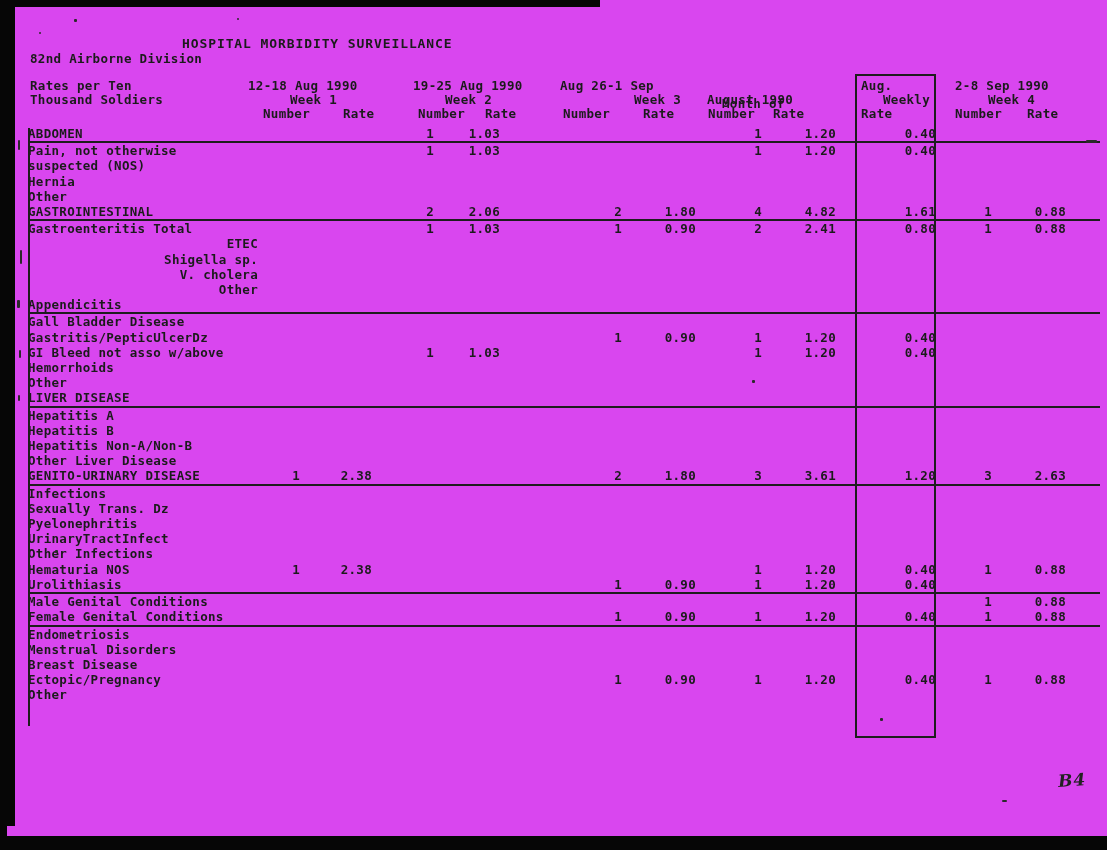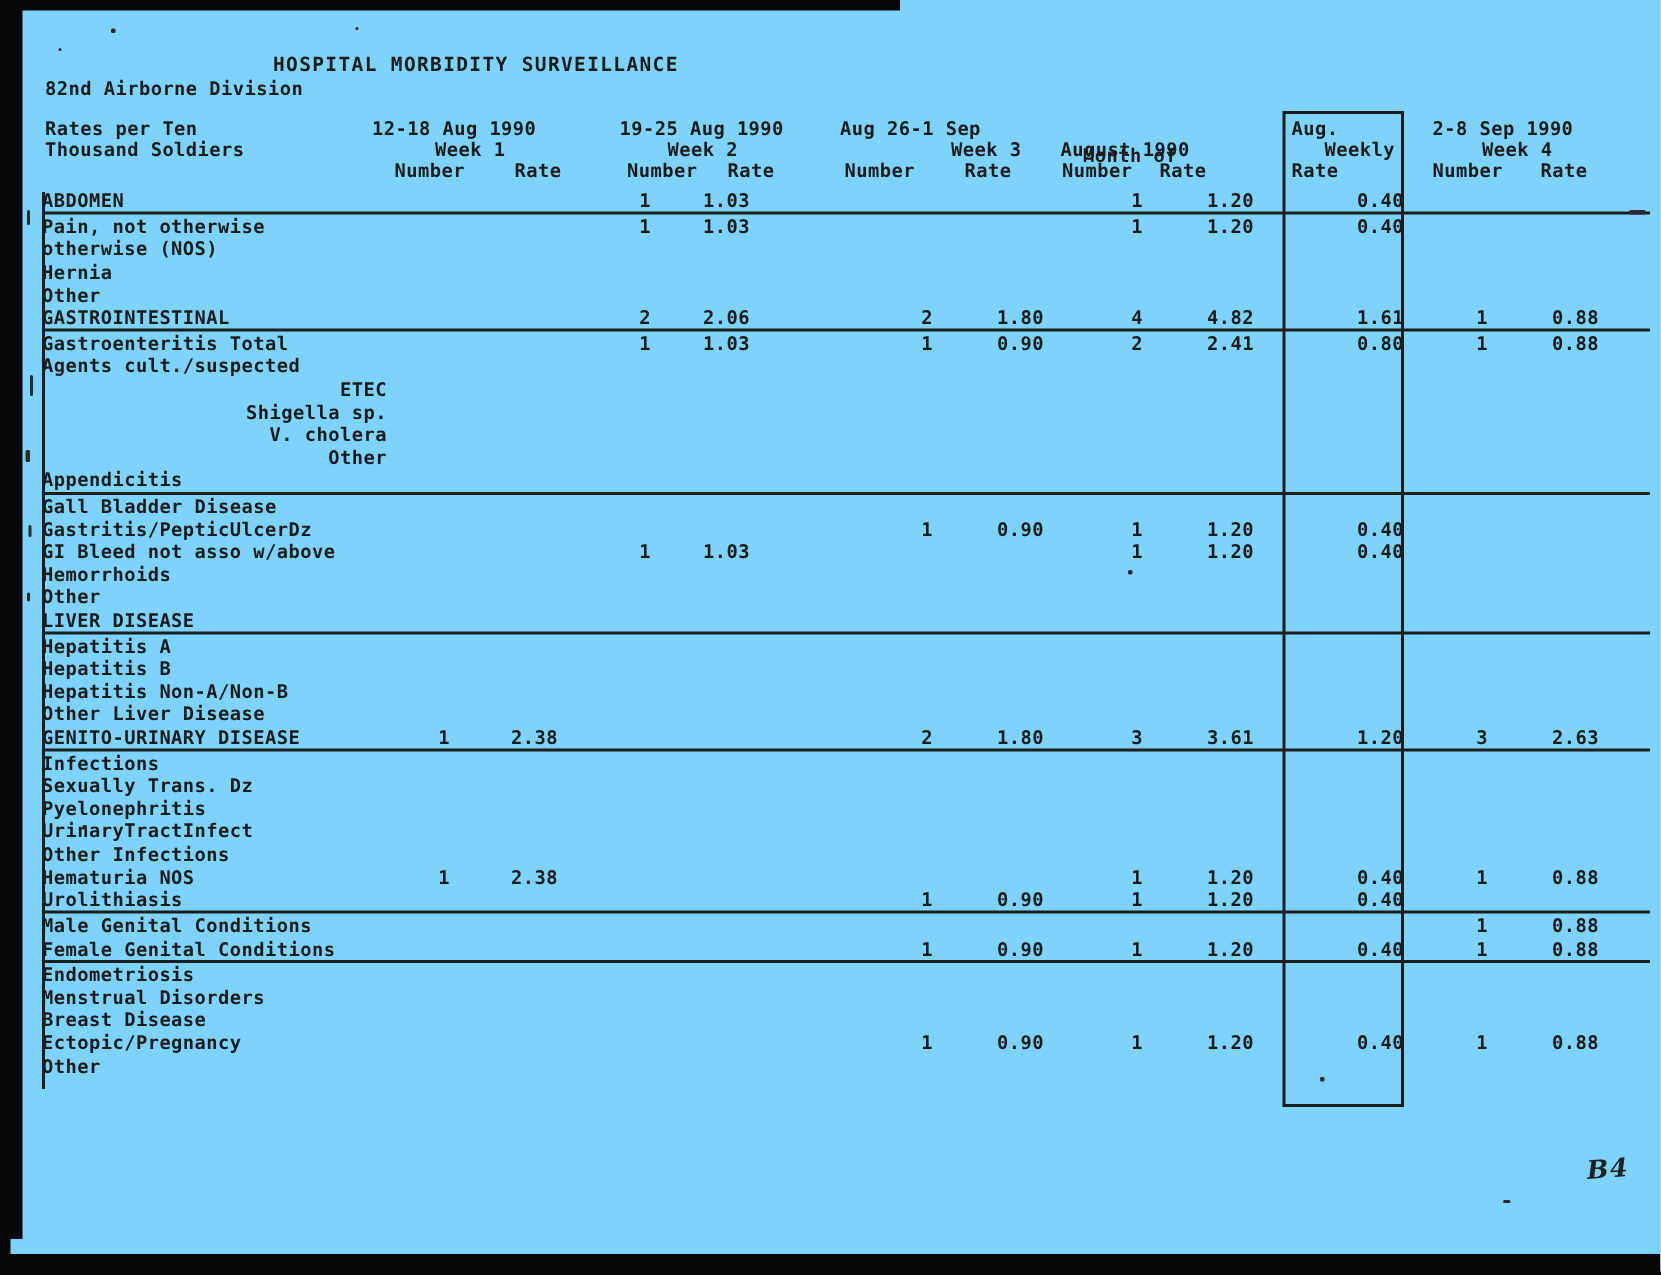--- a/index.html
+++ b/index.html
@@ -1,17 +1,17 @@
 <!DOCTYPE html>
 <html><head>
 <meta charset="utf-8">
 <style>
   html,body{margin:0;padding:0;background:#d8d8d8;}
   .page{
-    position:relative; width:1107px; height:850px; background:#7dd3fc;
+    position:relative; width:1107px; height:850px; background:#d946ef;
     font-family:"DejaVu Sans Mono", monospace; font-weight:700;
     color:#1b1b1b; font-size:12.5px; letter-spacing:0.3px; overflow:hidden;
   }
   
   .bar-left{position:absolute;left:0;top:0;width:15px;height:826px;background:#060606;}
   .bar-left2{position:absolute;left:0;top:820px;width:7px;height:18px;background:#060606;}
   .bar-bottom{position:absolute;left:0;top:836px;width:1107px;height:14px;background:#060606;}
   .bar-top{position:absolute;left:0;top:0;width:600px;height:7px;background:#060606;}
 
   .title{position:absolute;left:182px;top:36px;letter-spacing:0.9px;font-size:13px;}
@@ -142,21 +142,21 @@
           <td class="c-r3"></td>
           <td class="c-nm">1</td>
           <td class="c-rm">1.20</td>
           <td></td>
           <td class="c-wk">0.40</td>
           <td class="c-n4"></td>
           <td class="c-r4"></td>
           <td class="c-tail"></td>
         </tr>
         <tr>
-          <td class="c-label ind4">otherwise (NOS)</td>
+          <td class="c-label ind4">suspected (NOS)</td>
           <td class="c-n1"></td>
           <td class="c-r1"></td>
           <td class="c-n2"></td>
           <td class="c-r2"></td>
           <td class="c-n3"></td>
           <td class="c-r3"></td>
           <td class="c-nm"></td>
           <td class="c-rm"></td>
           <td></td>
           <td class="c-wk"></td>
@@ -219,36 +219,20 @@
           <td class="c-n2">1</td>
           <td class="c-r2">1.03</td>
           <td class="c-n3">1</td>
           <td class="c-r3">0.90</td>
           <td class="c-nm">2</td>
           <td class="c-rm">2.41</td>
           <td></td>
           <td class="c-wk">0.80</td>
           <td class="c-n4">1</td>
           <td class="c-r4">0.88</td>
-          <td class="c-tail"></td>
-        </tr>
-        <tr>
-          <td class="c-label ind2">Agents cult./suspected</td>
-          <td class="c-n1"></td>
-          <td class="c-r1"></td>
-          <td class="c-n2"></td>
-          <td class="c-r2"></td>
-          <td class="c-n3"></td>
-          <td class="c-r3"></td>
-          <td class="c-nm"></td>
-          <td class="c-rm"></td>
-          <td></td>
-          <td class="c-wk"></td>
-          <td class="c-n4"></td>
-          <td class="c-r4"></td>
           <td class="c-tail"></td>
         </tr>
         <tr>
           <td class="c-label ind3">ETEC</td>
           <td class="c-n1"></td>
           <td class="c-r1"></td>
           <td class="c-n2"></td>
           <td class="c-r2"></td>
           <td class="c-n3"></td>
           <td class="c-r3"></td>

